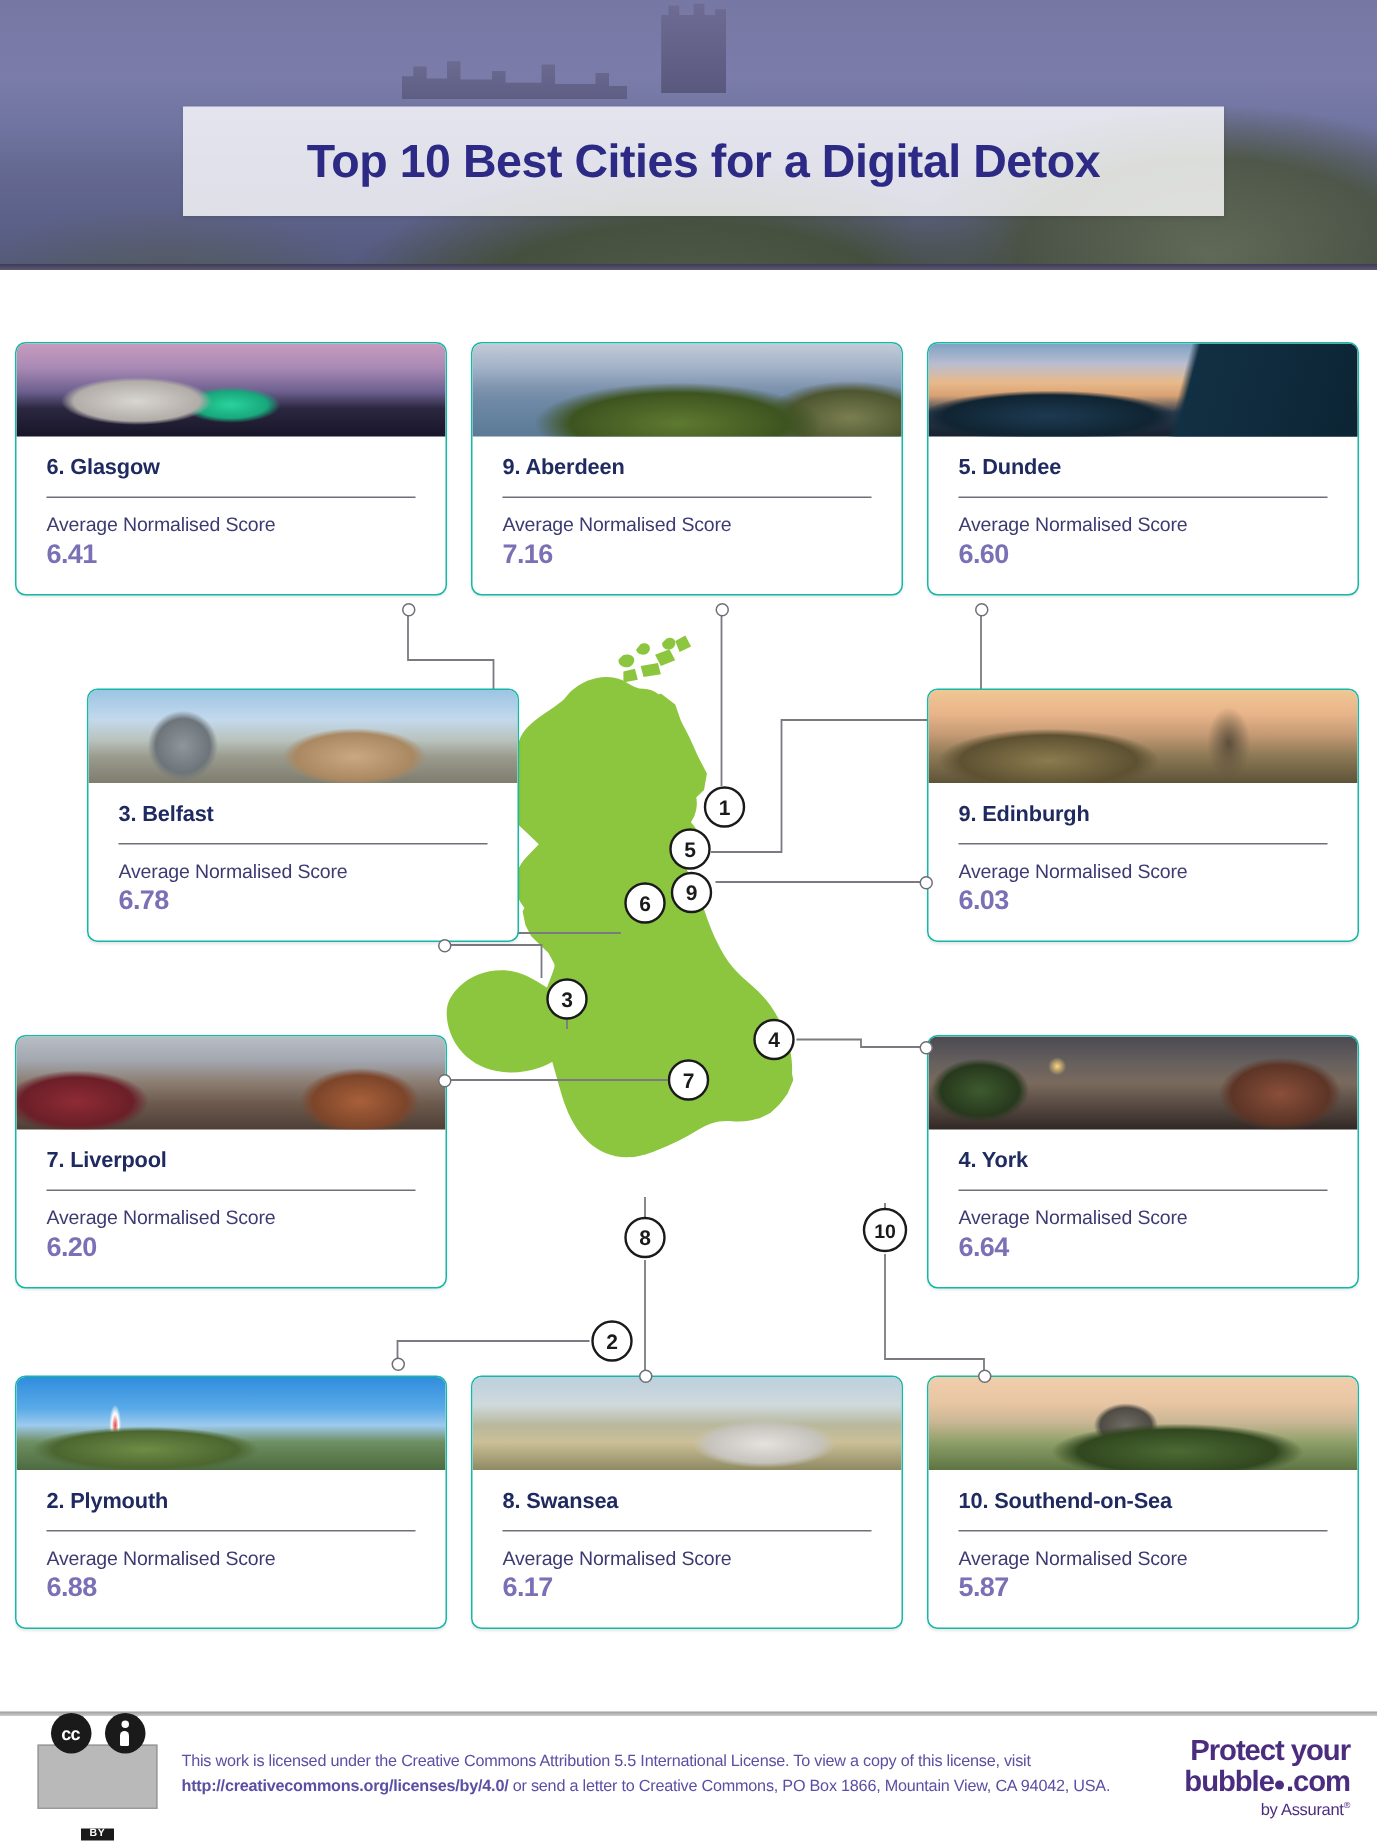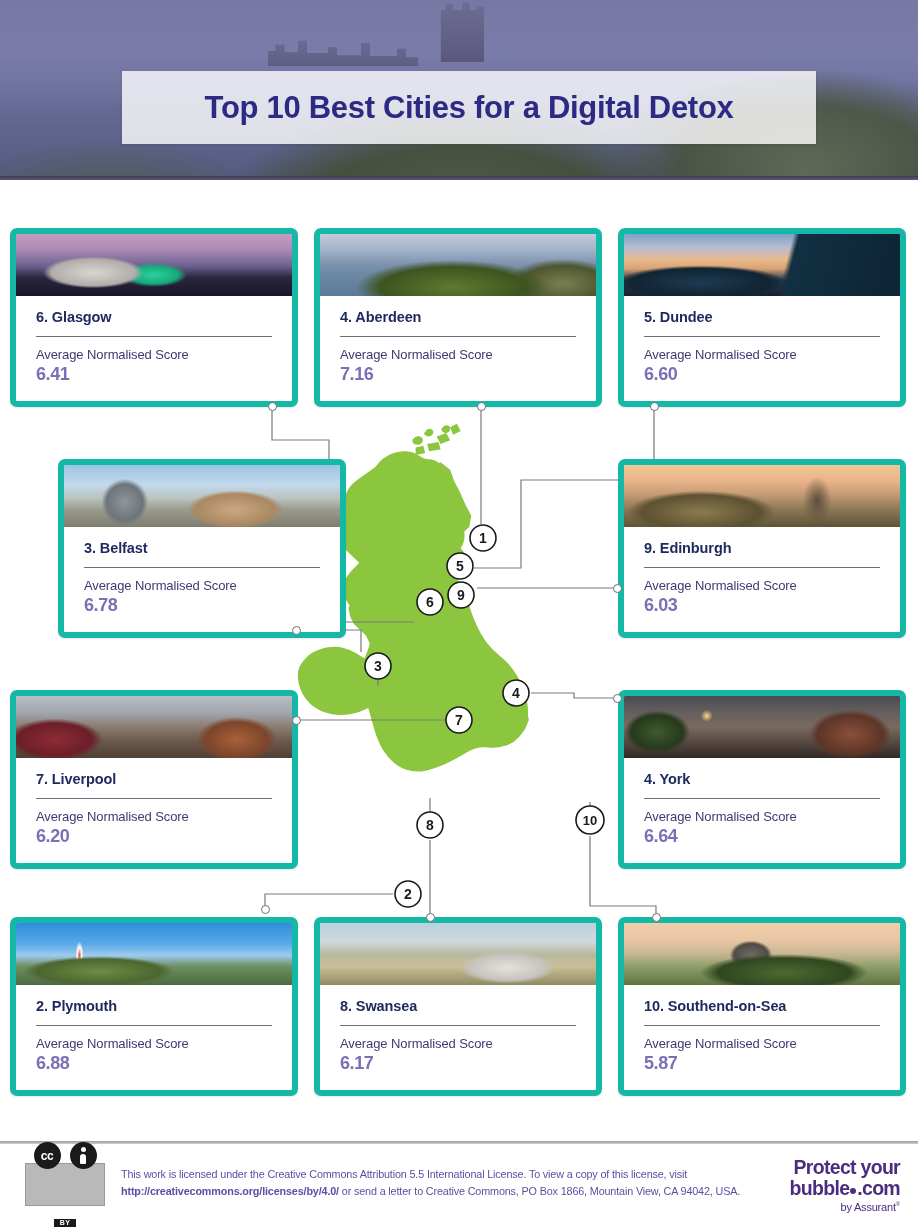--- a/index.html
+++ b/index.html
@@ -76,21 +76,21 @@
   .map-svg { position: absolute; left: 282px; top: 230px; }
 
   
   .wires { position: absolute; left: 0; top: 180px; width: 918px; height: 930px; pointer-events: none; }
 
   
   .card {
     position: absolute;
     width: 288px;
     background: #ffffff;
-    border: 6px solid #14b8a6;
+    border: 1px solid #14b8a6;
     border-radius: 7px;
     overflow: hidden;
     box-shadow: 0 1px 2px rgba(0,0,0,0.10);
   }
   .card-photo {
     height: 62px;
     width: 100%;
     position: relative;
     overflow: hidden;
   }
@@ -434,21 +434,21 @@
     <div class="card-divider"></div>
     <div class="card-label">Average Normalised Score</div>
     <div class="card-score">6.41</div>
   </div>
 </div>
 <div class="dot" style="left:268px; top:402px;"></div>
 
 <div class="card" id="card-aberdeen">
   <div class="card-photo ph-aberdeen"></div>
   <div class="card-body">
-    <div class="card-city">4. Aberdeen</div>
+    <div class="card-city">9. Aberdeen</div>
     <div class="card-divider"></div>
     <div class="card-label">Average Normalised Score</div>
     <div class="card-score">7.16</div>
   </div>
 </div>
 <div class="dot" style="left:477px; top:402px;"></div>
 
 <div class="card" id="card-dundee">
   <div class="card-photo ph-dundee"></div>
   <div class="card-body">

